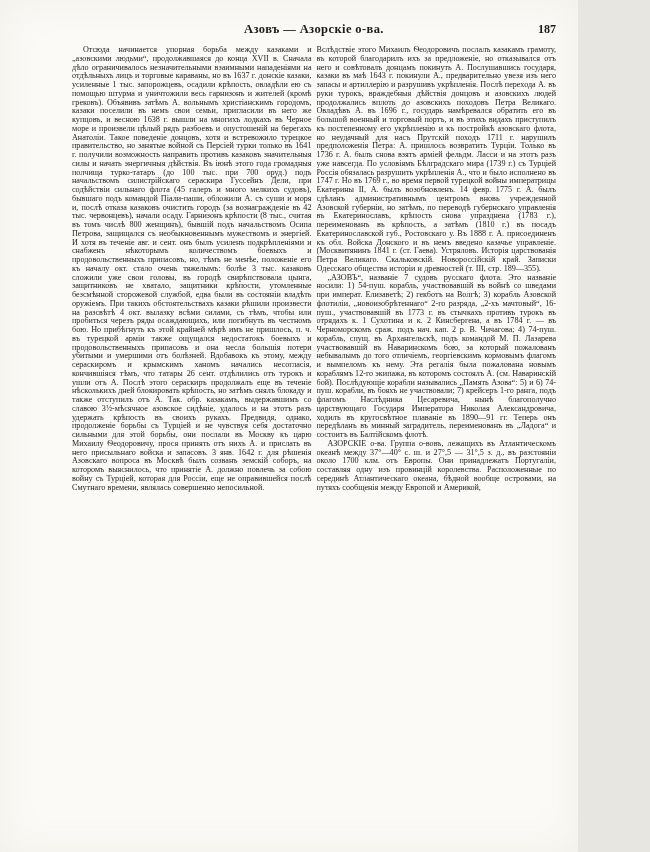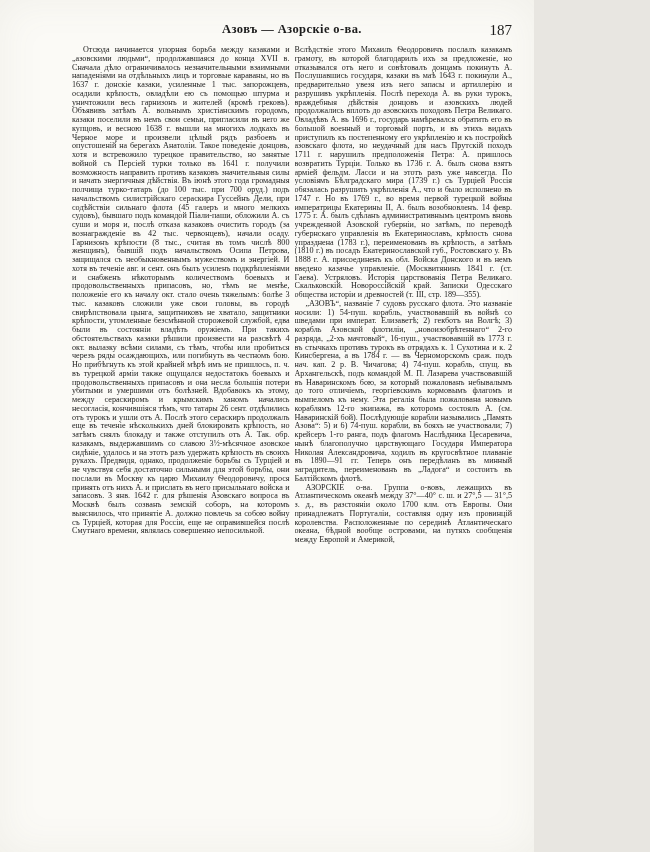--- a/index.html
+++ b/index.html
@@ -3,21 +3,21 @@
 <meta charset="utf-8">
 <style>
   html, body {
     margin: 0;
     padding: 0;
     background: #e8e6e1;
     font-family: "Liberation Serif", "DejaVu Serif", serif;
   }
   .page {
     position: relative;
-    width: 534px;
+    width: 578px;
     height: 852px;
     margin: 0;
     background: #fbfaf6;
     box-shadow: inset 0 0 40px rgba(120,110,90,0.08);
     overflow: hidden;
     color: #1c1c1c;
   }
   .page-header {
     position: relative;
     height: 18px;
@@ -28,22 +28,22 @@
     left: 0; right: 0;
     text-align: center;
     font-weight: bold;
     font-size: 12.5px;
     letter-spacing: 0.4px;
   }
   .page-number {
     position: absolute;
     right: 0;
     top: 0;
-    font-weight: normal;
-    font-size: 15px;
+    font-weight: bold;
+    font-size: 12px;
   }
   .columns {
     display: flex;
     gap: 5px;
     margin: 0 22px 0 72px;
     height: 796px;
     overflow: hidden;
   }
   .column {
     flex: 1 1 0;

